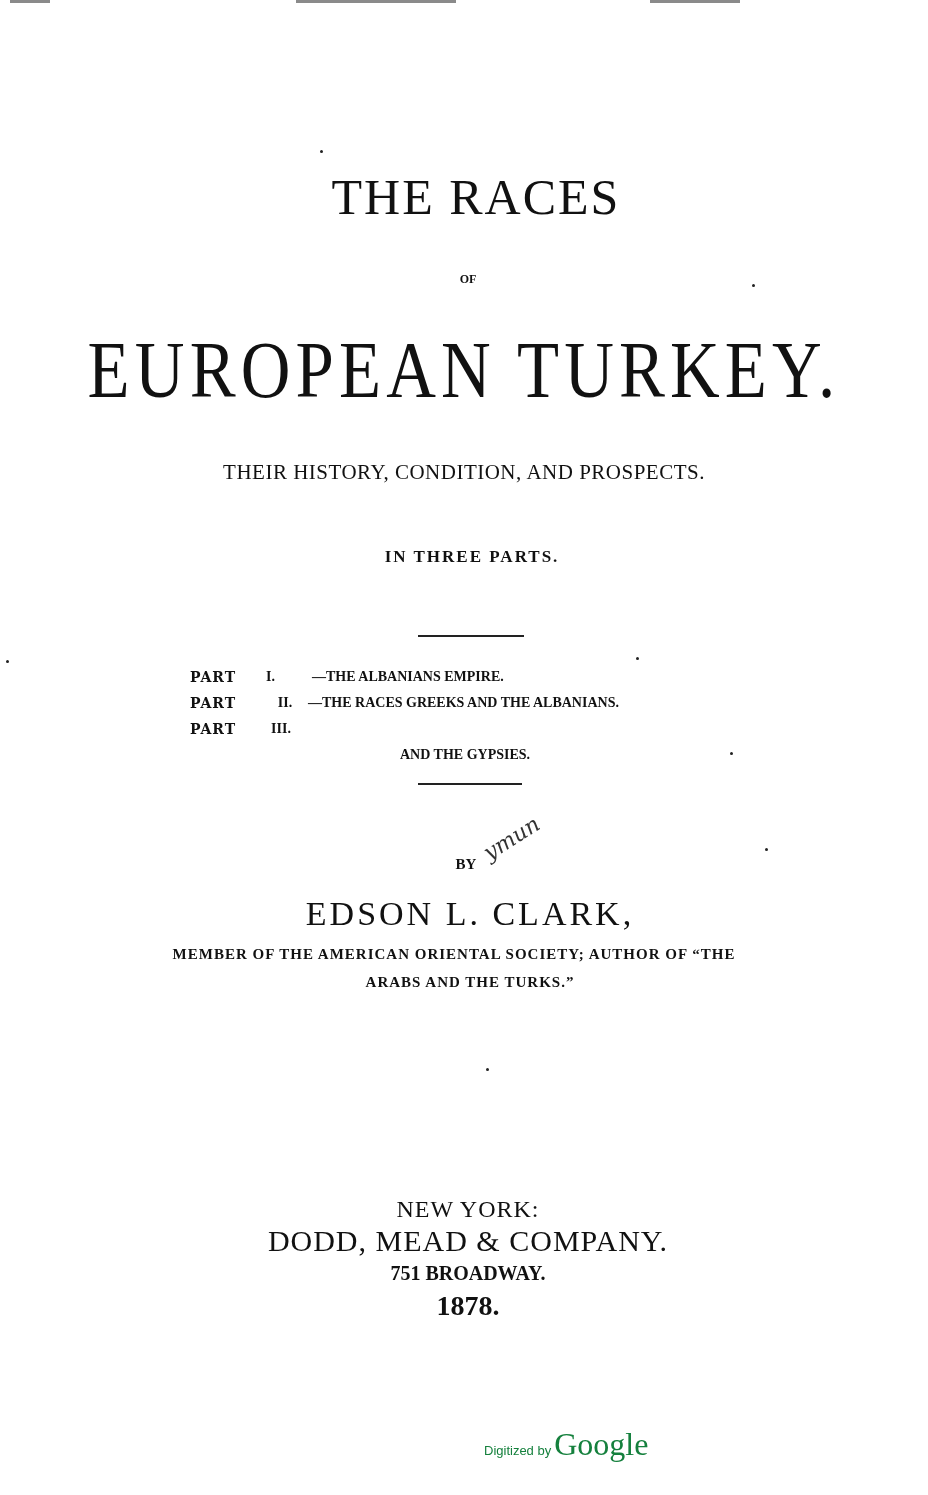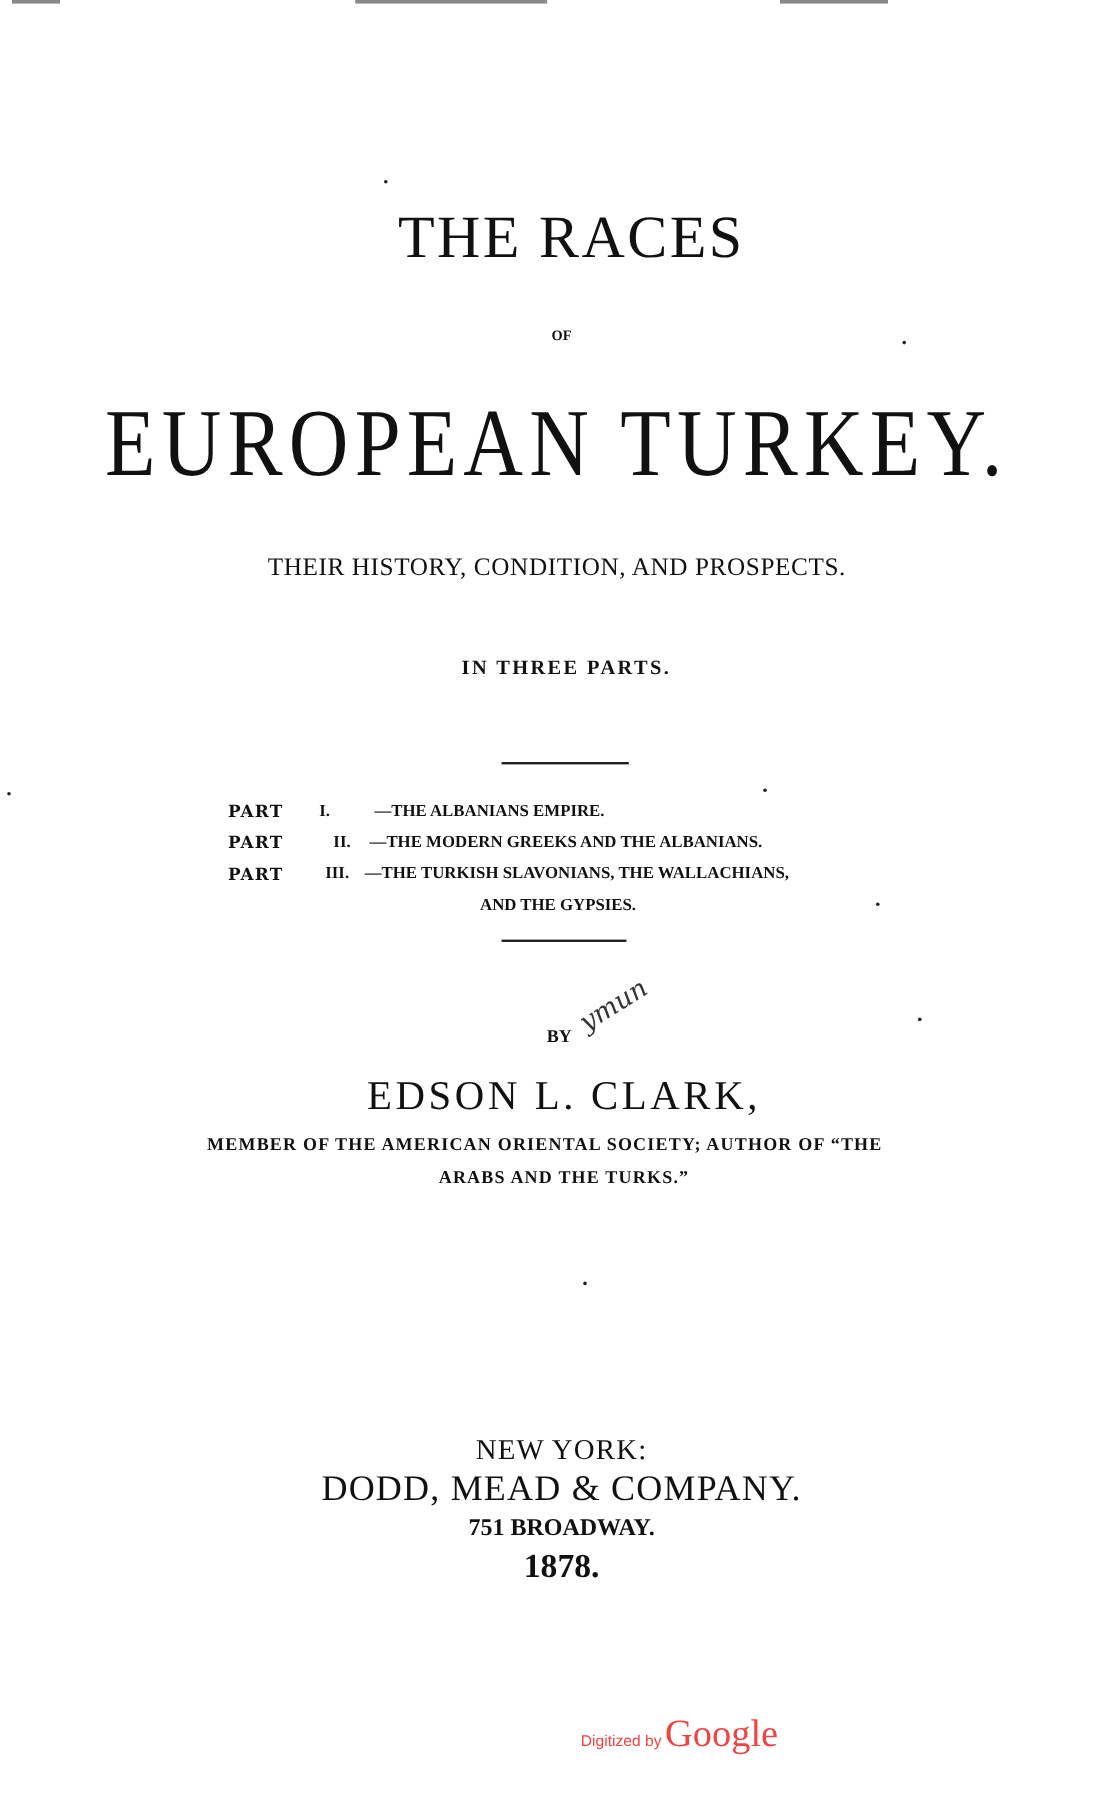--- a/index.html
+++ b/index.html
@@ -18,21 +18,21 @@
   .by { top: 856px; font-size: 15px; font-weight: bold; left: 2px; }
   .author { top: 895px; font-size: 34px; letter-spacing: 3px; left: 6px; }
   .member { top: 946px; font-size: 15px; font-weight: bold; letter-spacing: 1px; left: -10px; }
   .member2 { top: 974px; font-size: 15px; font-weight: bold; letter-spacing: 1px; left: 6px; }
   .city { top: 1196px; font-size: 24px; letter-spacing: 1px; left: 4px; }
   .pub { top: 1224px; font-size: 30px; letter-spacing: 1px; left: 4px; }
   .addr { top: 1262px; font-size: 20px; left: 4px; font-weight: bold; }
   .year { top: 1290px; font-size: 28px; font-weight: bold; left: 4px; }
   .speck { position: absolute; width: 3px; height: 3px; border-radius: 50%; background: #222; }
   .handwriting { position: absolute; left: 492px; top: 840px; font-size: 22px; font-style: italic; color: #333; transform: rotate(-32deg); transform-origin: left bottom; font-family: "DejaVu Serif", serif; }
-  .google { position: absolute; top: 1426px; left: 484px; display: flex; align-items: baseline; color: #ef4444; }
+  .google { position: absolute; top: 1426px; left: 484px; display: flex; align-items: baseline; color: #15803d; }
   .google .by-g { font-family: "Liberation Sans", sans-serif; font-size: 13px; margin-right: 3px; }
   .google .brand { font-family: "Liberation Serif", serif; font-size: 32px; }
 </style>
 </head>
 <body>
 
 <div class="scan-top" style="left:10px;width:40px;"></div>
 <div class="scan-top" style="left:296px;width:160px;"></div>
 <div class="scan-top" style="left:650px;width:90px;"></div>
 
@@ -47,26 +47,25 @@
 
 <div class="parts">
   <div class="part-row">
     <span class="part-lbl">PART</span>
     <span style="width:46px;text-align:left;padding-left:8px;">I.</span>
     <span>—THE ALBANIANS EMPIRE.</span>
   </div>
   <div class="part-row">
     <span class="part-lbl">PART</span>
     <span style="width:46px;text-align:center;padding-left:4px;">II.</span>
-    <span>—THE MODERN GREEKS AND THE ALBANIANS.</span>
+    <span>—THE RACES GREEKS AND THE ALBANIANS.</span>
   </div>
   <div class="part-row">
     <span class="part-lbl">PART</span>
     <span style="width:46px;text-align:center;padding-left:0;">III.</span>
-    <span>—THE TURKISH SLAVONIANS, THE WALLACHIANS,</span>
   </div>
   <div class="part-row">
     <span style="padding-left:210px;">AND THE GYPSIES.</span>
   </div>
 </div>
 
 <div class="rule" style="top:783px;left:418px;width:104px;"></div>
 
 <div class="abs by">BY</div>
 <div class="handwriting">ymun</div>

